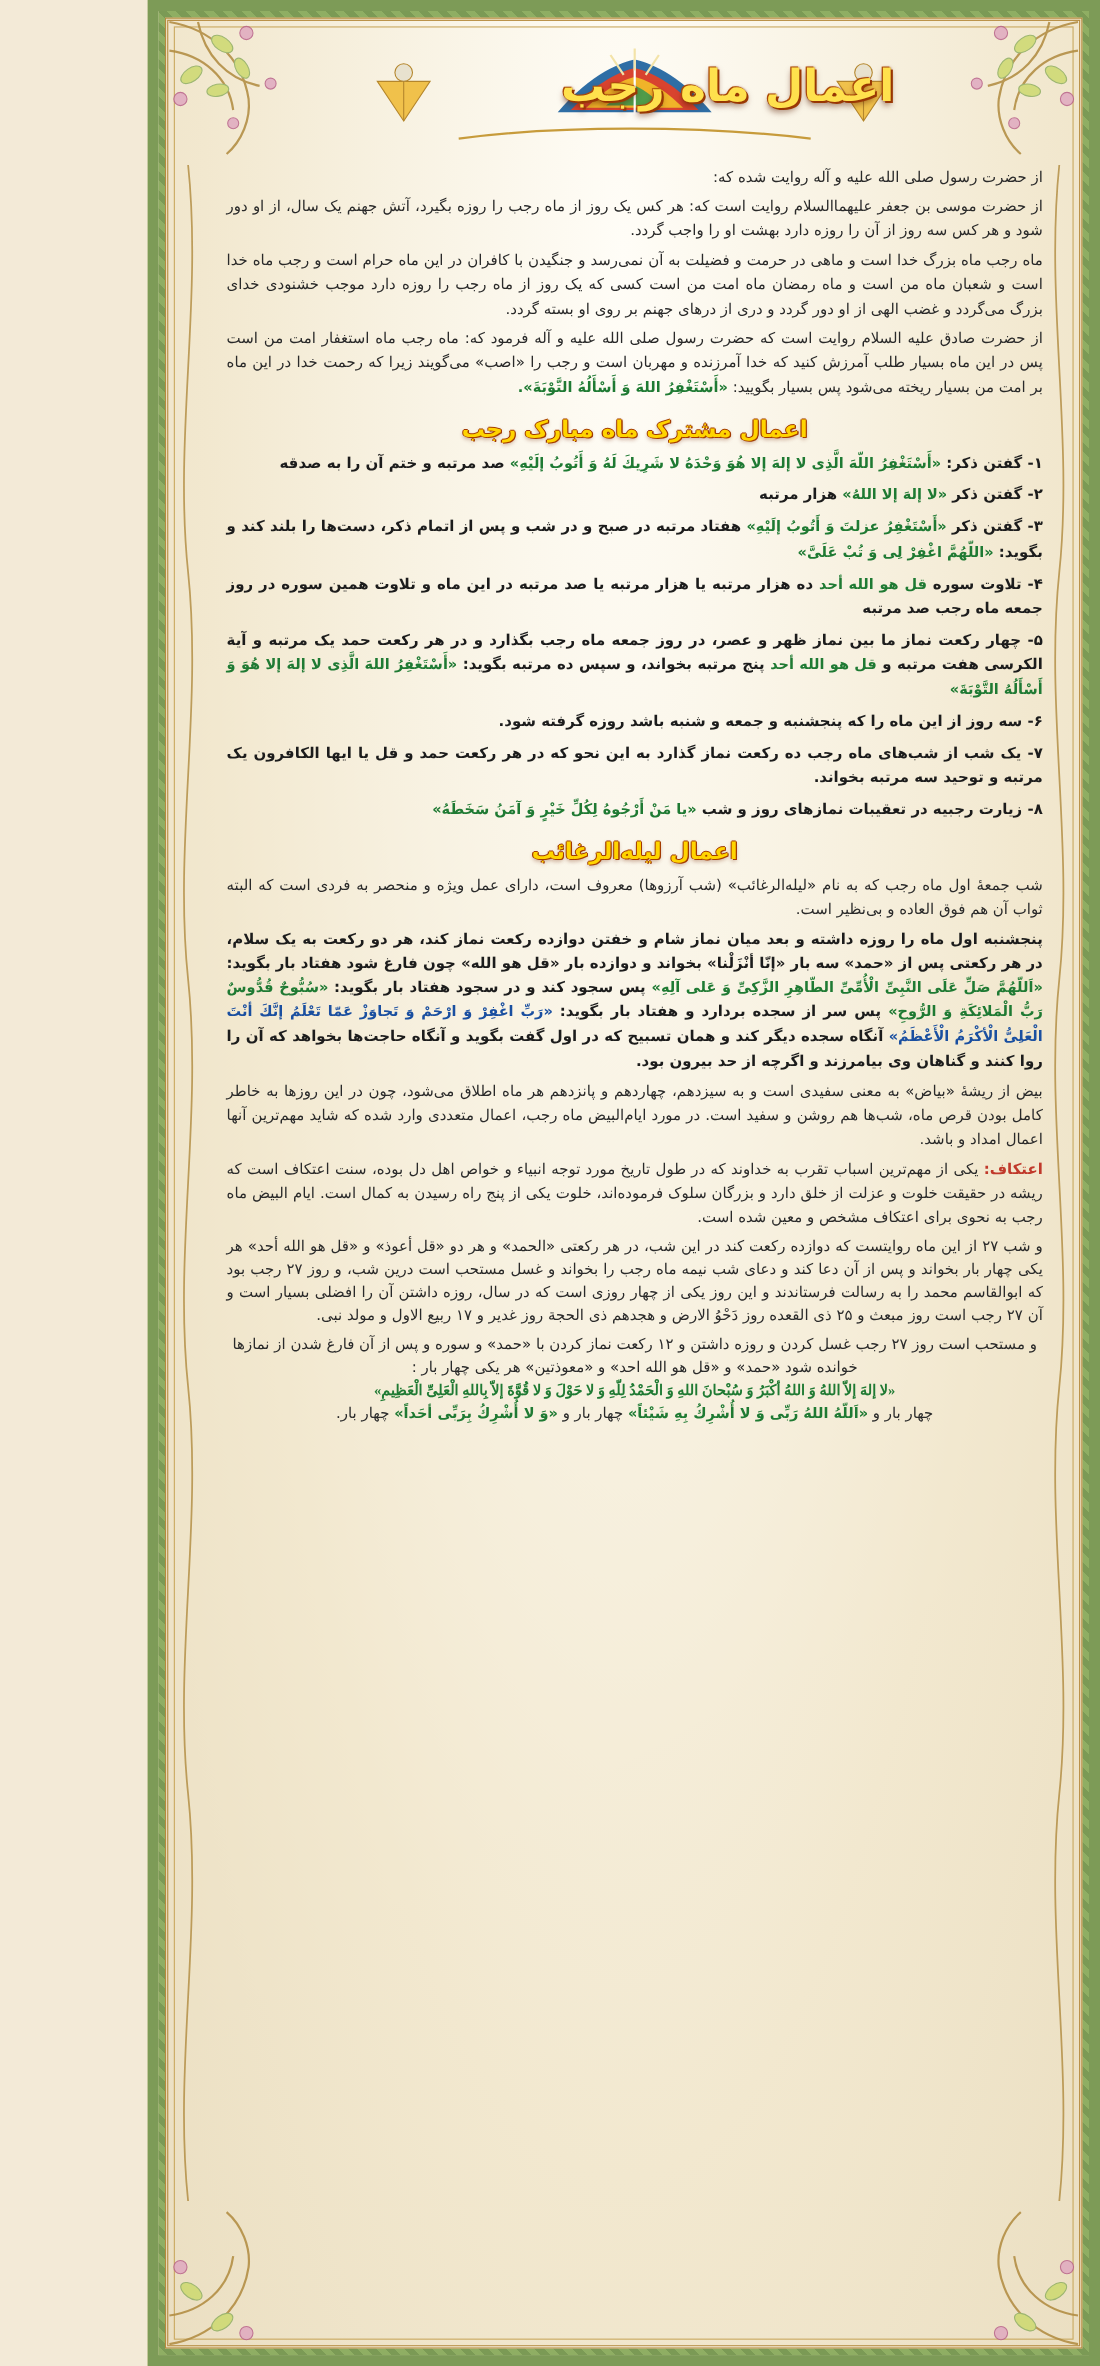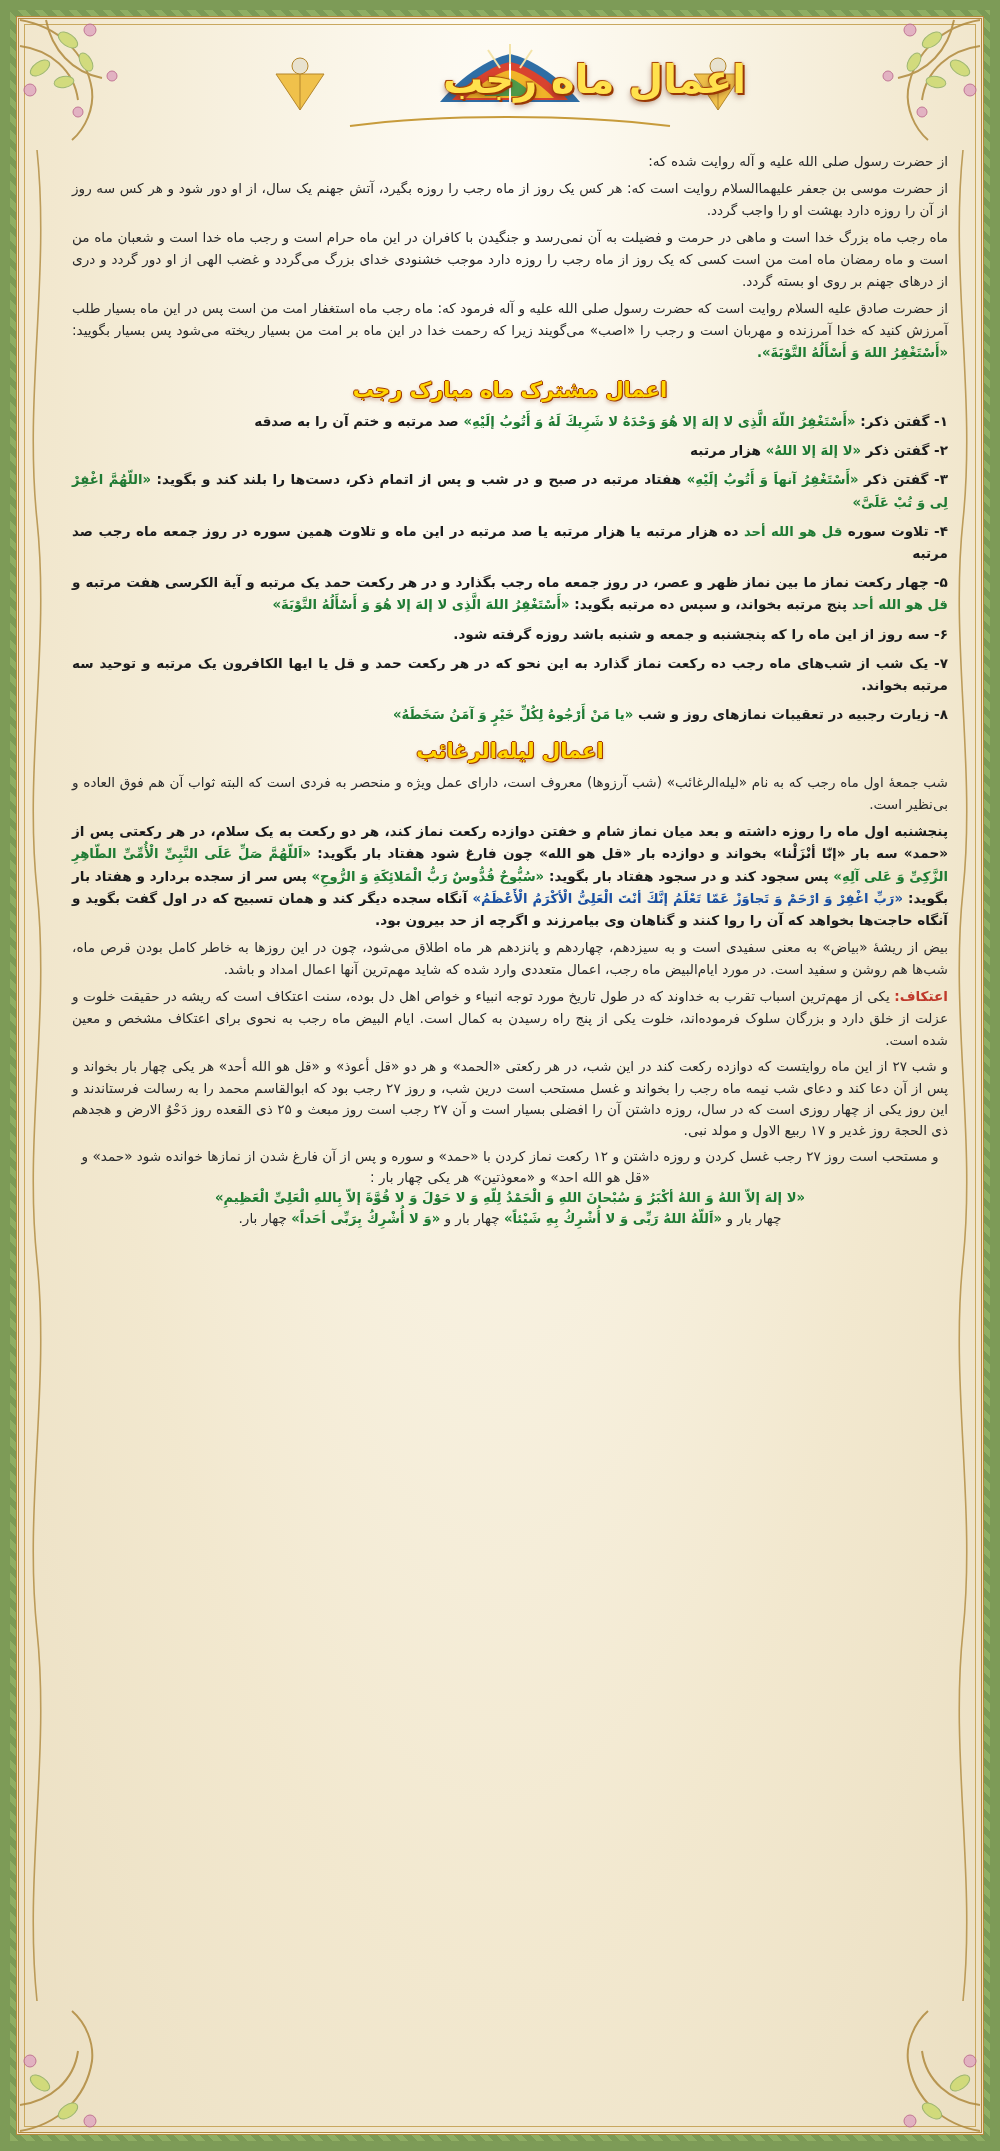--- a/index.html
+++ b/index.html
@@ -3,21 +3,21 @@
 <meta charset="utf-8">
 <style>
   html,body{margin:0;padding:0;}
   body{
     width:1000px;
     font-family:"DejaVu Sans", sans-serif;
     background:#f3ead7;
   }
   .page{
     position:relative;
-    width:1000px;
+    width:866px;
     min-height:2151px;
     box-sizing:border-box;
     background:
       radial-gradient(ellipse at 50% 12%, #fdfbf4 0%, #f6efdd 38%, #efe3c8 70%, #e7d8b6 100%);
     overflow:hidden;
     padding-left:20px;
   }
   
   .frame-outer{
     position:absolute;inset:0;
@@ -128,21 +128,21 @@
     line-height:1.62;
     color:#1c1c1c;
     font-weight:bold;
     text-align:justify;
     margin-bottom:7px;
     direction:rtl;
   }
   .center{ text-align:center; }
   .zyarat{ text-align:center; }
   .tight{ line-height:1.55; }
-  .blk{ display:block; }
+  .blk{ display:block;font-family:Liberation Serif, serif; }
 </style>
 </head>
 <body>
 
 <div class="page">
 
   <div class="frame-outer"></div>
   <div class="frame-inner"></div>
   <div class="frame-inner2"></div>
 
@@ -294,21 +294,21 @@
       </li>
       <li>
         <span>۲-</span>
         <span>گفتن ذکر </span>
         <span class="arabic">«لا إلهَ إلا اللهُ»</span>
         <span> هزار مرتبه</span>
       </li>
       <li>
         <span>۳-</span>
         <span>گفتن ذکر </span>
-        <span class="arabic">«أَسْتَغْفِرُ آنهاَ وَ أَتُوبُ إلَیْهِ»</span>
+        <span class="arabic">«أَسْتَغْفِرُ عزلتَ وَ أَتُوبُ إلَیْهِ»</span>
         <span> هفتاد مرتبه در صبح و در شب و پس از اتمام ذکر، دست‌ها را بلند کند و بگوید: </span>
         <span class="arabic">«اللّهُمَّ اغْفِرْ لِی وَ تُبْ عَلَیَّ»</span>
       </li>
       <li>
         <span>۴-</span>
         <span>تلاوت سوره </span>
         <span class="arabic">قل هو الله أحد</span>
         <span> ده هزار مرتبه یا هزار مرتبه یا صد مرتبه در این ماه و تلاوت همین سوره در روز جمعه ماه رجب صد مرتبه</span>
       </li>
       <li>

